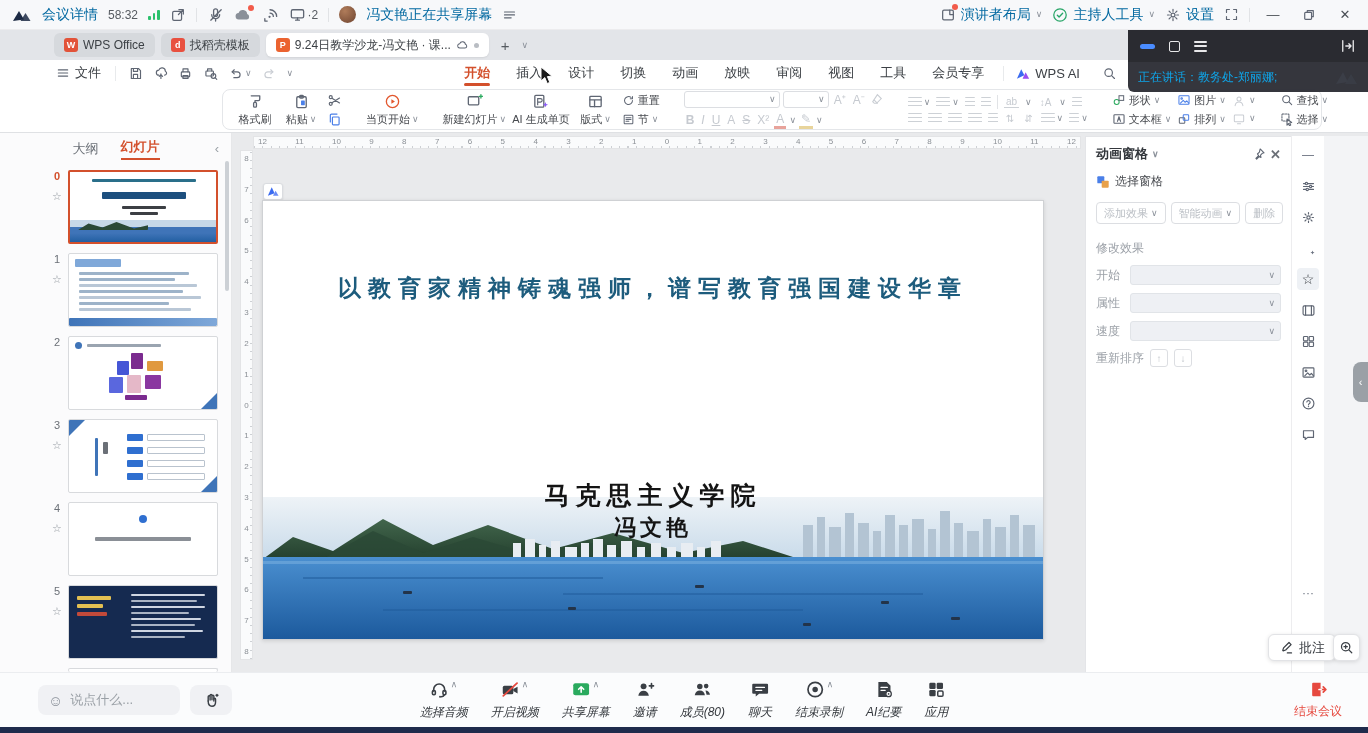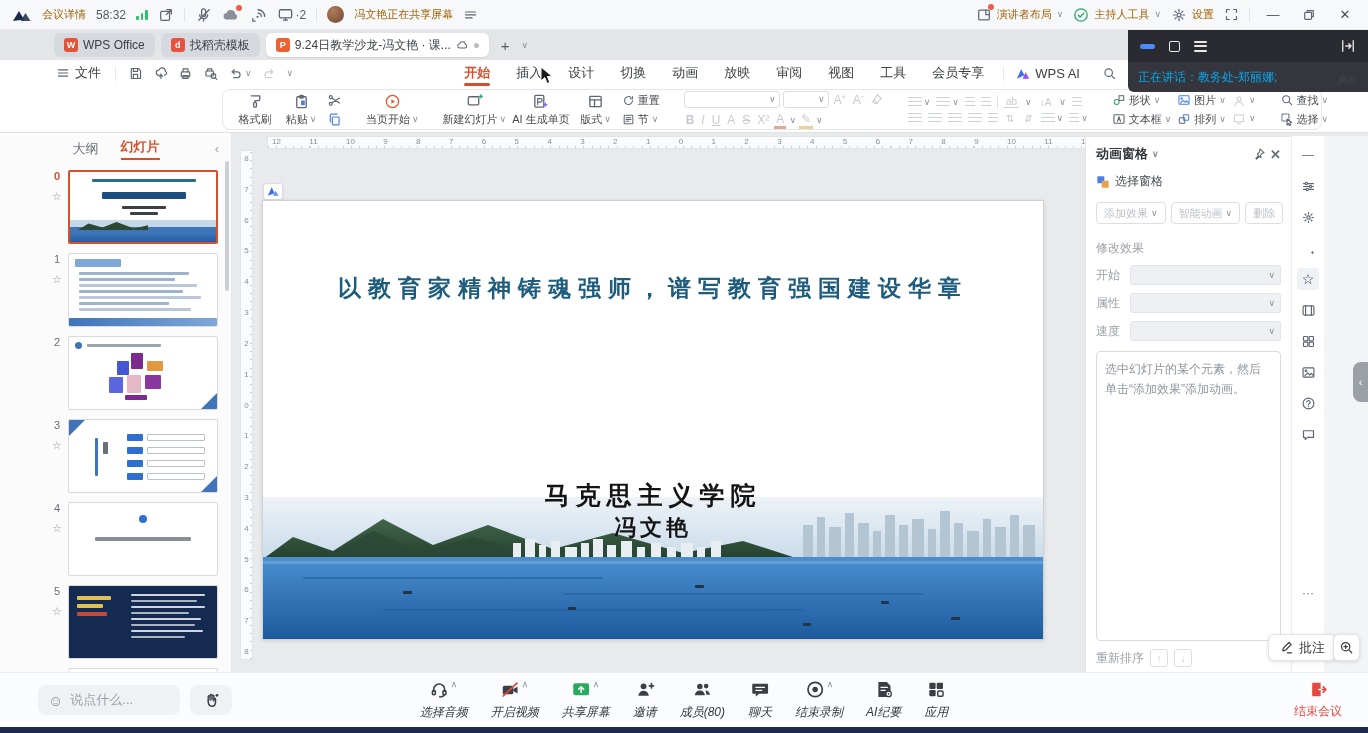--- a/index.html
+++ b/index.html
@@ -10,21 +10,21 @@
   svg { display:block; }
   .ic { stroke:#5f6673; fill:none; stroke-width:1.4; stroke-linecap:round; stroke-linejoin:round; }
   .ic-dark { stroke:#3a3f45; fill:none; stroke-width:1.5; stroke-linecap:round; stroke-linejoin:round; }
   .caret { font-size:9px; color:#8a9099; line-height:1; }
   .caret.up { display:inline-block; transform:rotate(180deg); }
   .vdiv { width:1px; height:14px; background:#e1e3e6; }
 
   
   .meet-top { left:0; top:0; width:1368px; height:30px; background:#f7f8fa; border-bottom:1px solid #ececee; display:flex; align-items:center; justify-content:space-between; padding:0 10px 0 12px; z-index:6; }
   .mt-left, .mt-right { display:flex; align-items:center; gap:10px; }
-  .mt-text { font-size:11px; color:#a16207; }
+  .mt-text { font-size:14px; color:#0369a1; }
   .mt-timer { font-size:12px; color:#565b61; }
   .sigbars { display:flex; align-items:flex-end; gap:2px; height:11px; }
   .sigbars i { display:block; width:2.5px; background:#2bc16d; border-radius:1px; }
   .monitor-badge { font-size:12px; color:#565b61; }
   .avatar { width:17px; height:17px; border-radius:50%; background:radial-gradient(circle at 35% 30%, #b07c5a, #6e4430); }
   .winbtn { width:26px; height:22px; display:flex; align-items:center; justify-content:center; color:#4a4f55; font-size:13px; }
 
   
   .wps-tabbar { left:0; top:30px; width:1368px; height:30px; background:#e3e5e9; display:flex; align-items:center; padding-left:54px; gap:6px; z-index:2; }
   .wtab { height:24px; border-radius:6px; display:flex; align-items:center; gap:5px; padding:0 10px; background:#d6d9dd; font-size:12px; color:#3c4045; }
@@ -73,21 +73,21 @@
   .th.sel { border:2px solid #d3502c; }
   .lp-scroll { position:absolute; right:2px; top:28px; width:4px; height:130px; background:#ccd0d5; border-radius:2px; }
 
   
   .bar { position:absolute; border-radius:1px; }
   .tri-br { position:absolute; right:0; bottom:0; width:0; height:0; border-left:16px solid transparent; border-bottom:16px solid #3f74b8; }
   .tri-tl { position:absolute; left:0; top:0; width:0; height:0; border-right:16px solid transparent; border-top:16px solid #3f74b8; }
 
   
   .hruler { left:253px; top:136px; width:828px; height:13px; background:#fafbfc; border:1px solid #e3e4e6; z-index:1;
-            background-image:repeating-linear-gradient(90deg, #cdd0d4 0 1px, transparent 1px 8.3px); background-size:100% 4px; background-position:0 9px; background-repeat:no-repeat;margin-left:14px; }
+            background-image:repeating-linear-gradient(90deg, #cdd0d4 0 1px, transparent 1px 8.3px); background-size:100% 4px; background-position:0 9px; background-repeat:no-repeat; }
   .hruler-nums { display:flex; justify-content:space-between; padding:0 4px; font-size:8px; color:#8b9096; }
   .vruler { left:240px; top:150px; width:13px; height:510px; background:#fafbfc; border:1px solid #e3e4e6; z-index:1;
             background-image:repeating-linear-gradient(0deg, #cdd0d4 0 1px, transparent 1px 8.3px); background-size:4px 100%; background-position:9px 0; background-repeat:no-repeat; }
   .vruler-nums { display:flex; flex-direction:column; justify-content:space-between; height:100%; padding:3px 0; font-size:8px; color:#8b9096; text-align:center; }
 
   
   .canvas { left:253px; top:149px; width:828px; height:523px; background:#e9eaec; z-index:0; }
   .slide { position:absolute; left:9px; top:51px; width:782px; height:440px; background:#fff; border:1px solid #cfd1d4; box-shadow:0 1px 4px rgba(0,0,0,.12); overflow:hidden; }
   .slide-sub { position:absolute; left:0; top:72px; width:100%; text-align:center; font-family:"DejaVu Serif", serif; font-weight:bold; font-size:23px; letter-spacing:7px; color:#1d5c7d; }
   .slide-title { position:absolute; left:0; top:178px; width:100%; text-align:center; font-family:"DejaVu Serif", serif; font-weight:bold; font-size:45px; letter-spacing:10px; color:#17507f; }
@@ -845,21 +845,20 @@
       <span class="ap-select">
           <span class="caret">∨</span>
         </span>
     </div>
     <div class="ap-row">
       <span class="rl">速度</span>
       <span class="ap-select">
           <span class="caret">∨</span>
         </span>
     </div>
-    <div class="ap-hint">选中幻灯片的某个元素，然后单击“添加效果”添加动画。</div>
     <div class="ap-reorder">
       <span>重新排序</span>
       <span class="sqbtn">↑</span>
       <span class="sqbtn">↓</span>
     </div>
 
   </div>
 
   <div class="abs right-rail">
     <span class="rail-ic">—</span>

